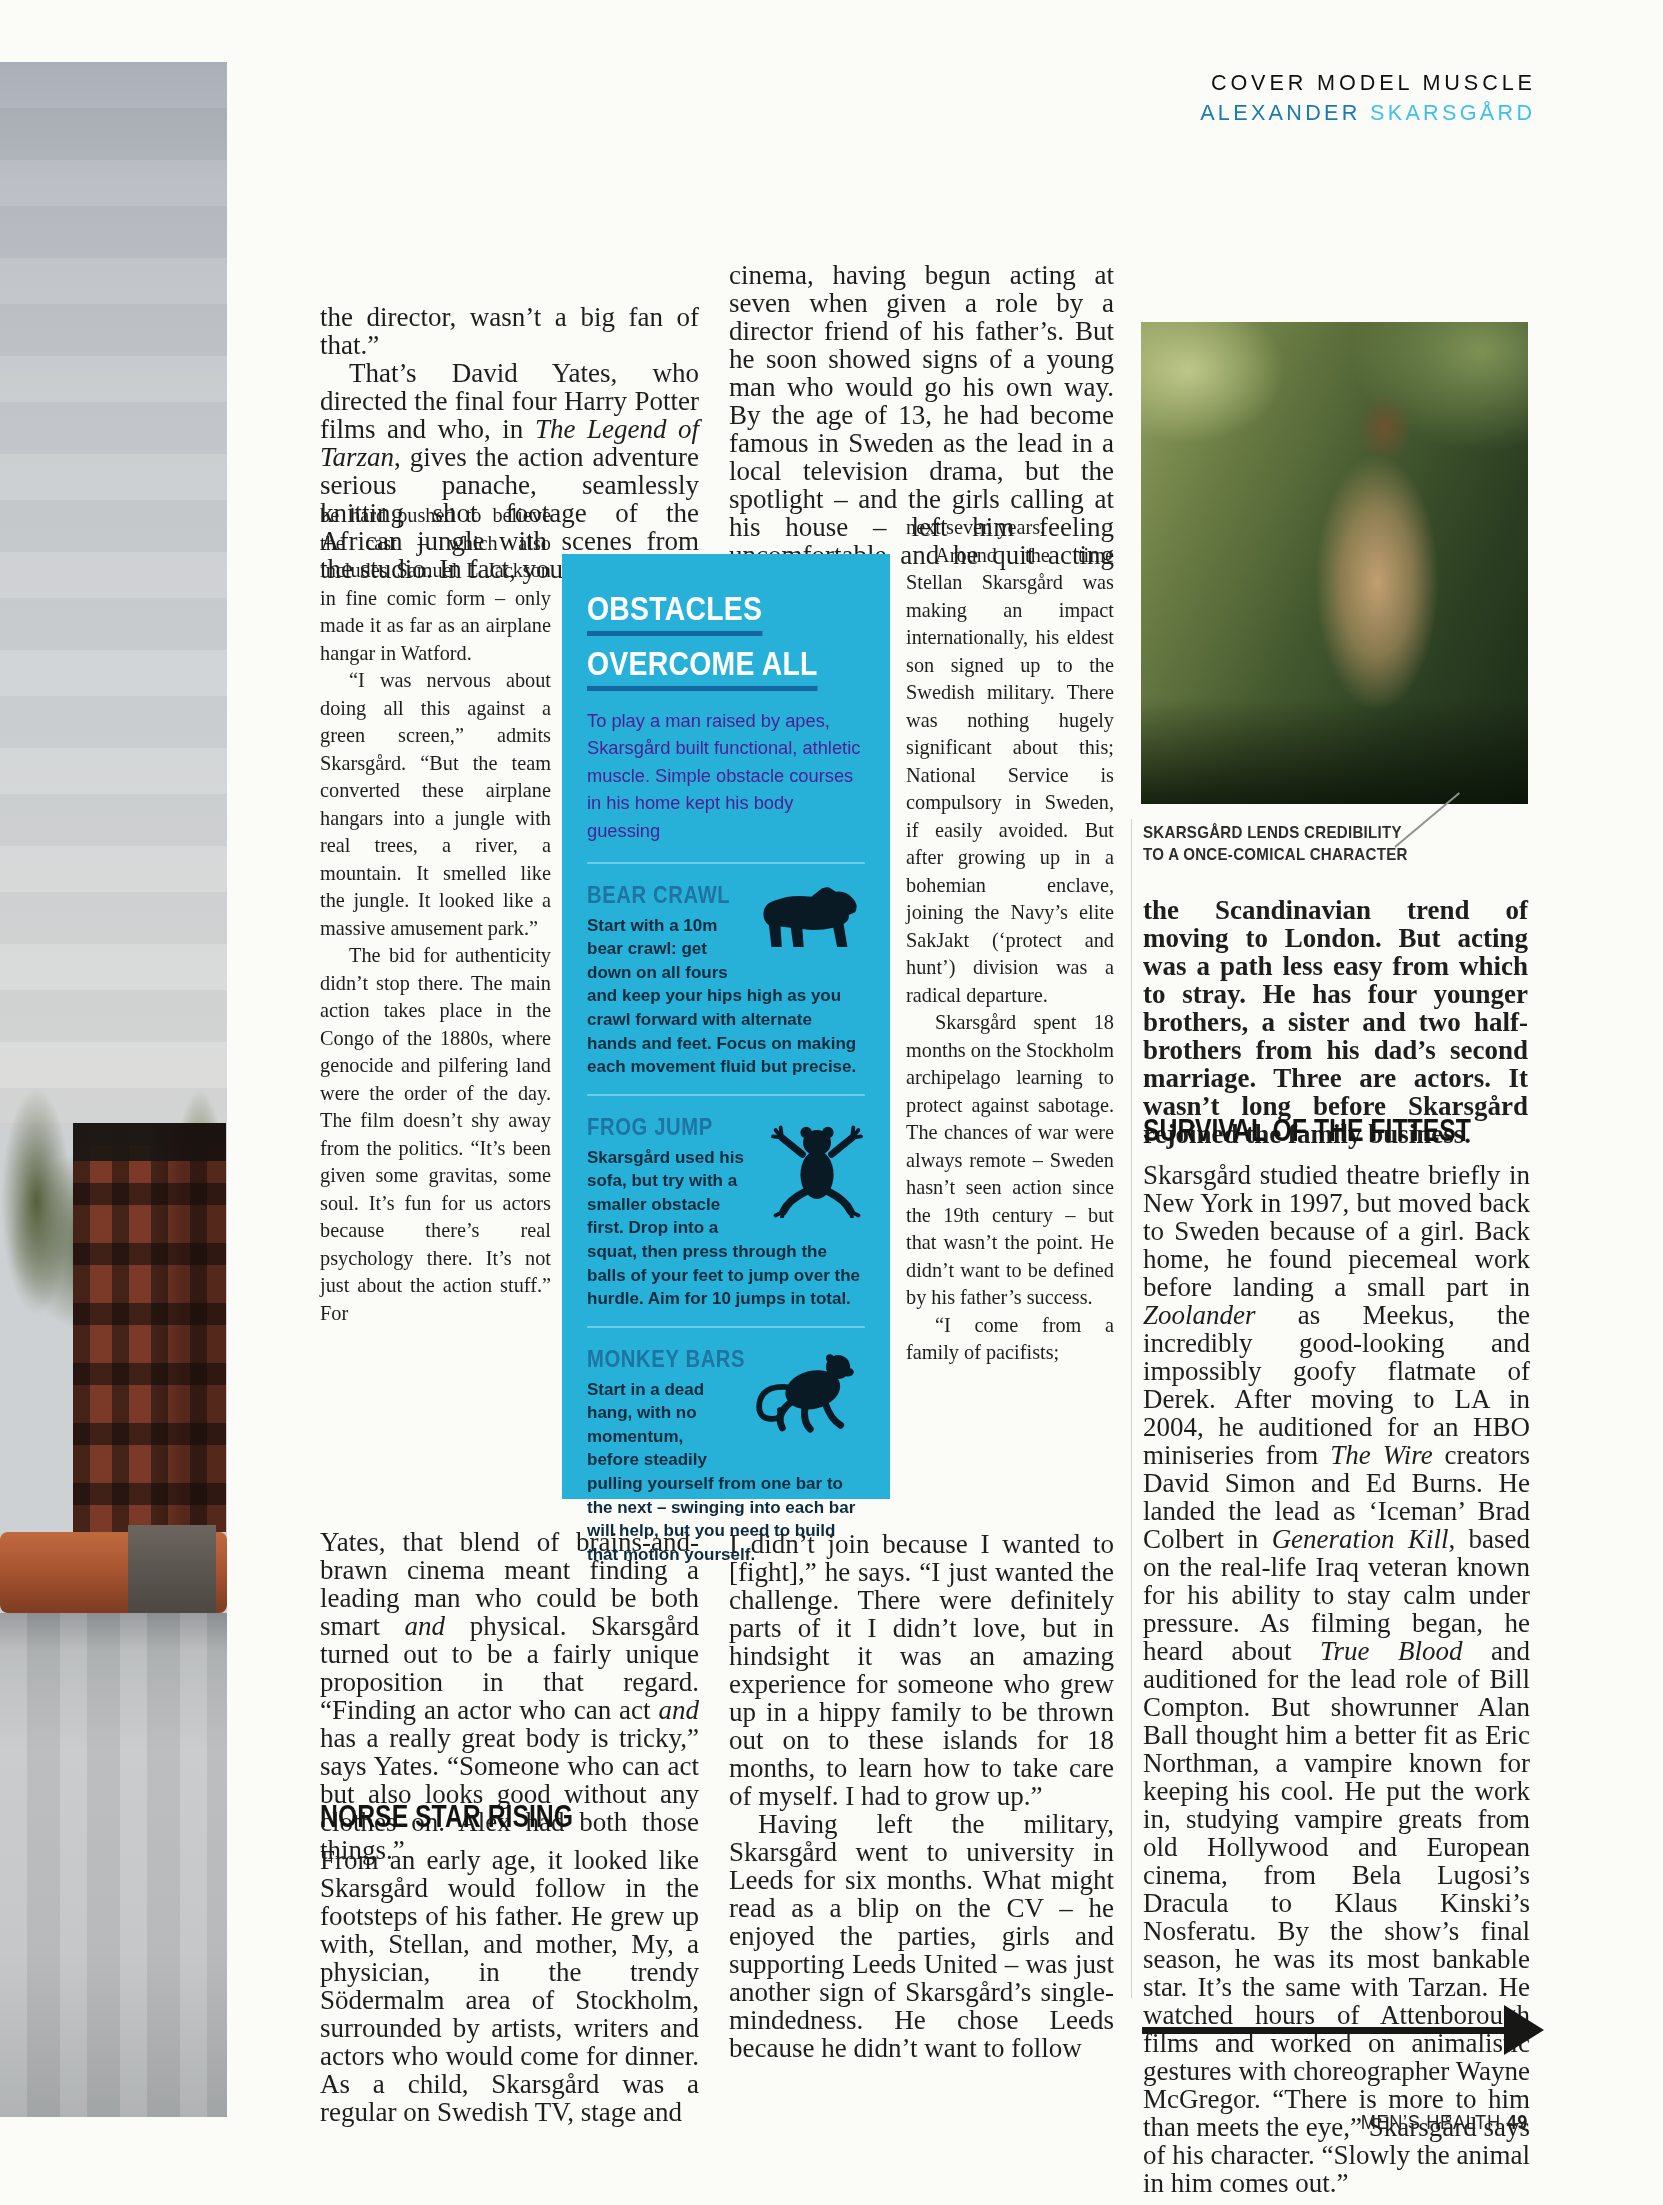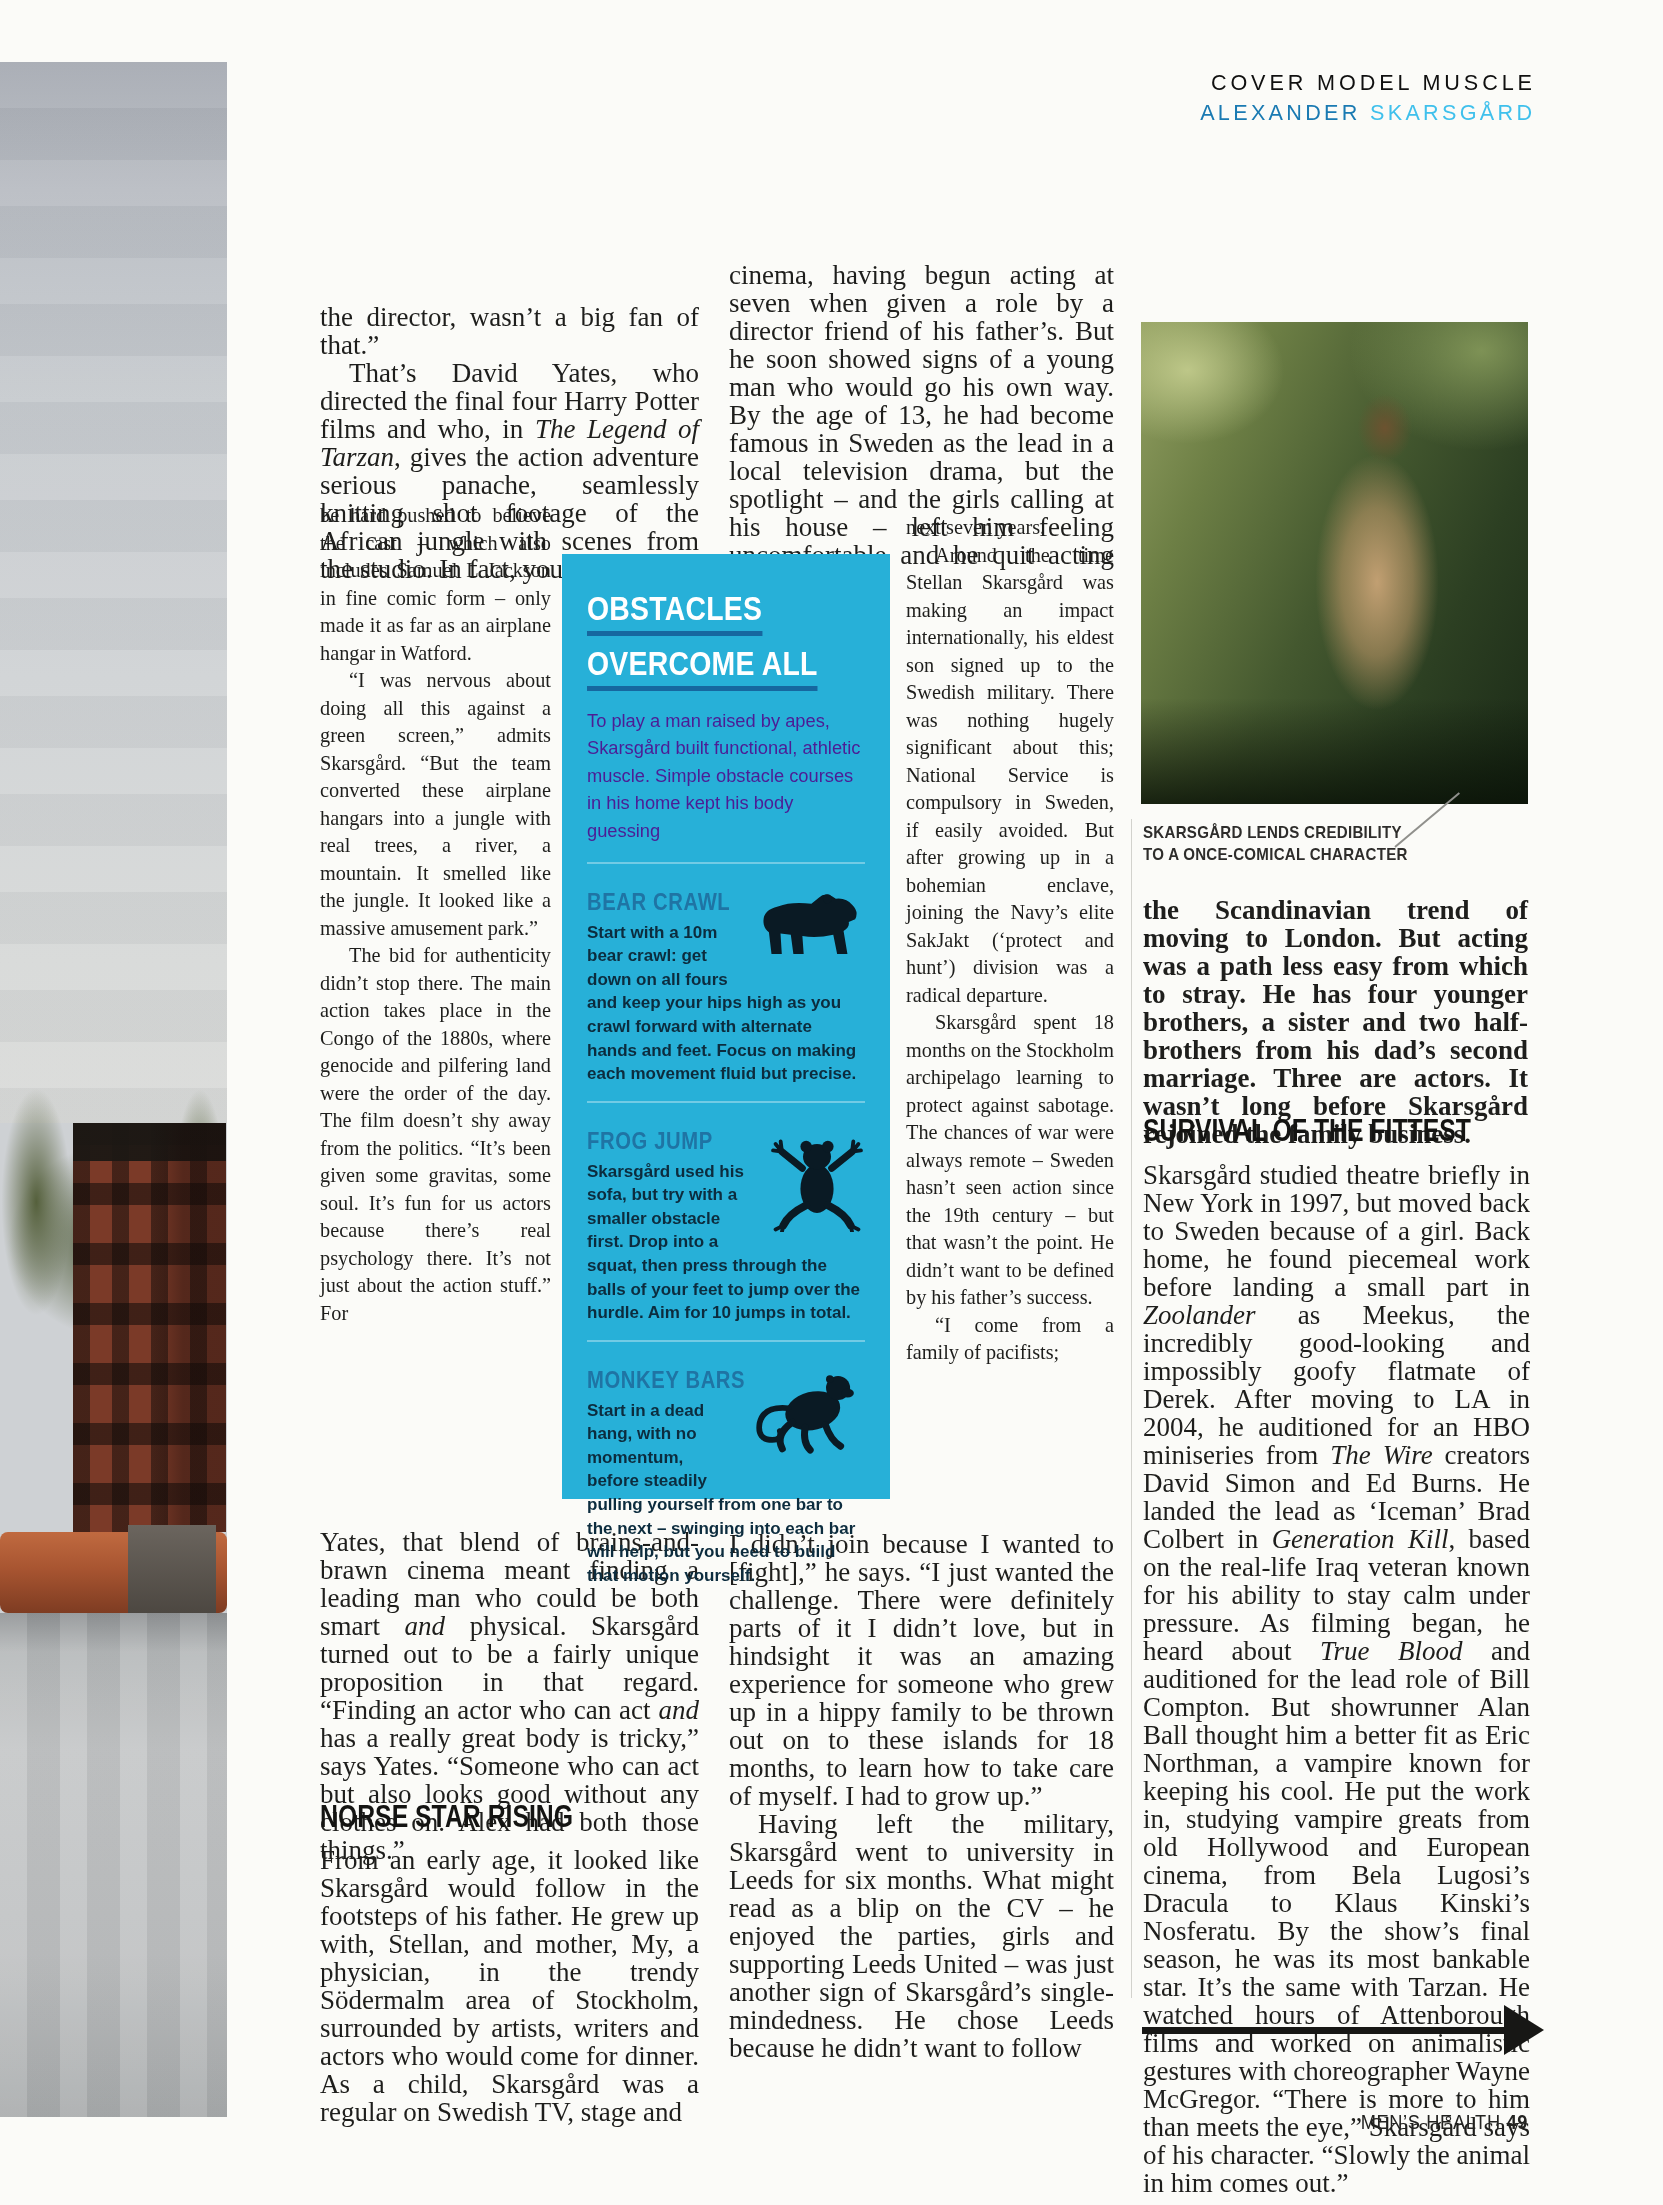--- a/index.html
+++ b/index.html
@@ -26,21 +26,21 @@
   .bigheading{font-family:"Liberation Sans", sans-serif;font-weight:700;font-size:31px;line-height:34px;
               color:#141412;white-space:nowrap;transform:scaleX(0.8);transform-origin:left top;}
   
   .workout-box{position:absolute;left:562px;top:554px;width:328px;height:945px;
                background:var(--accent_cyan,#27b0d8);}
   .box-inner{padding:38px 25px 0 25px;font-family:"Liberation Sans", sans-serif;}
   .boxtitle{display:inline-block;font-weight:700;font-size:33px;line-height:34px;color:#ffffff;
             border-bottom:5.9px solid var(--accent_blue_dark,#16679f);padding-bottom:5.2px;margin-bottom:10.5px;
             letter-spacing:0.3px;transform:scaleX(0.86);transform-origin:left top;white-space:nowrap;}
   .box-intro{font-weight:400;font-size:18.3px;line-height:27.5px;color:#4c1d95;margin:5.2px 0 18.3px 0;}
-  .wo-section{display:flow-root;border-top:2px solid rgba(255,255,255,0.35);padding-top:25px;margin-top:15.7px;}
+  .wo-section{display:flow-root;border-top:2px solid rgba(255,255,255,0.35);padding-top:18px;margin-top:15.7px;}
   .wo-icon{float:right;margin:1.3px 0 5.2px 7.9px;}
   .wo-title{font-weight:700;font-size:23px;line-height:26px;letter-spacing:0.7px;
             color:var(--workout_title_blue,#1f74a4);transform:scaleX(0.88);transform-origin:left top;
             margin-bottom:5.2px;white-space:nowrap;}
   .wo-body{font-weight:700;font-size:17px;line-height:23.6px;color:var(--workout_text_navy,#0c2c3e);}
   
   .tarzan-photo{position:absolute;left:1141px;top:322px;width:387px;height:482px;
     background:
       radial-gradient(ellipse 39px 49px at 63% 22%, rgba(110,82,48,0.95), rgba(110,82,48,0) 70%),
       radial-gradient(ellipse 79px 164px at 61% 54%, rgba(205,166,120,0.92) 0%, rgba(200,158,110,0.55) 45%, rgba(200,158,110,0) 78%),

